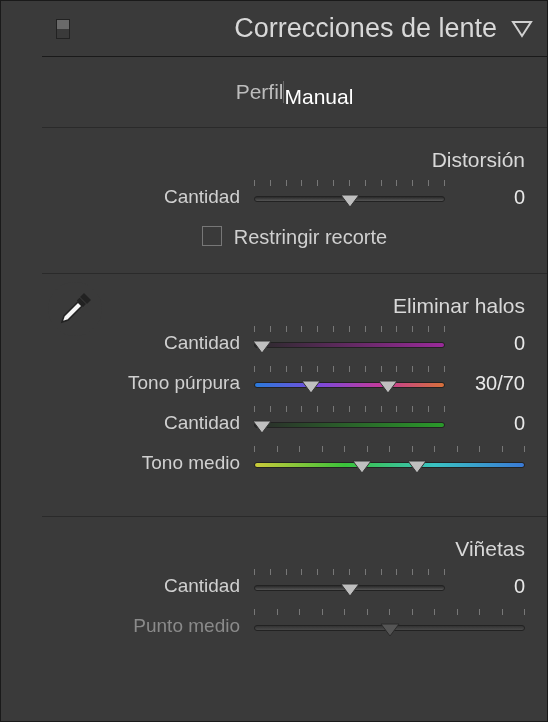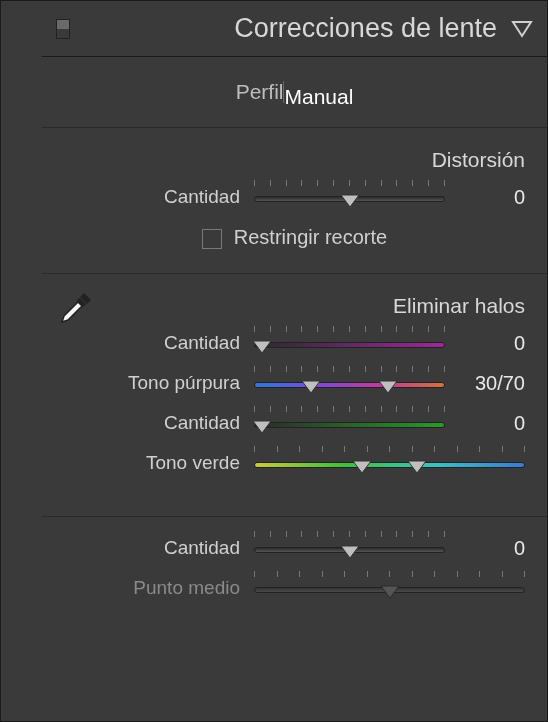--- a/index.html
+++ b/index.html
@@ -156,21 +156,21 @@
     border:1px solid #222;
   }
   .track.greenHue {
     background: linear-gradient(to right, #caca3a, #3ac23a, #3ac2c2, #3a7ad6);
     border:1px solid #222;
   }
 
   .checkbox-row {
     display:flex;
     justify-content:center;
-    align-items:flex-end;
+    align-items:flex-start;
     gap:12px;
     margin-top:0;
   }
   .checkbox {
     width:20px;
     height:20px;
     border:1px solid #777;
     background:#3a3a3a;
   }
   .checkbox-label {
@@ -345,21 +345,21 @@
           <div class="handle" style="left:4%">
             <svg width="22" height="22" viewBox="0 0 22 22">
                 <polygon points="11,3 20,15 2,15" fill="#bfbfbf" stroke="#333" transform="rotate(180 11 11)"></polygon>
               </svg>
           </div>
         </div>
         <div class="row-value">0</div>
       </div>
 
       <div class="row">
-        <div class="row-label">Tono verde</div>
+        <div class="row-label">Tono medio</div>
         <div class="slider-wrap">
           <div class="ticks">
               <span></span>
               <span></span>
               <span></span>
               <span></span>
               <span></span>
               <span></span>
               <span></span>
               <span></span>
@@ -378,20 +378,21 @@
           <div class="handle" style="left:60%">
             <svg width="22" height="22" viewBox="0 0 22 22">
                 <polygon points="11,3 20,15 2,15" fill="#bfbfbf" stroke="#333" transform="rotate(180 11 11)"></polygon>
               </svg>
           </div>
         </div>
       </div>
     </div>
 
     <div class="section">
+      <div class="section-title">Viñetas</div>
       <div class="row">
         <div class="row-label">Cantidad</div>
         <div class="slider-wrap">
           <div class="ticks">
               <span></span>
               <span></span>
               <span></span>
               <span></span>
               <span></span>
               <span></span>

